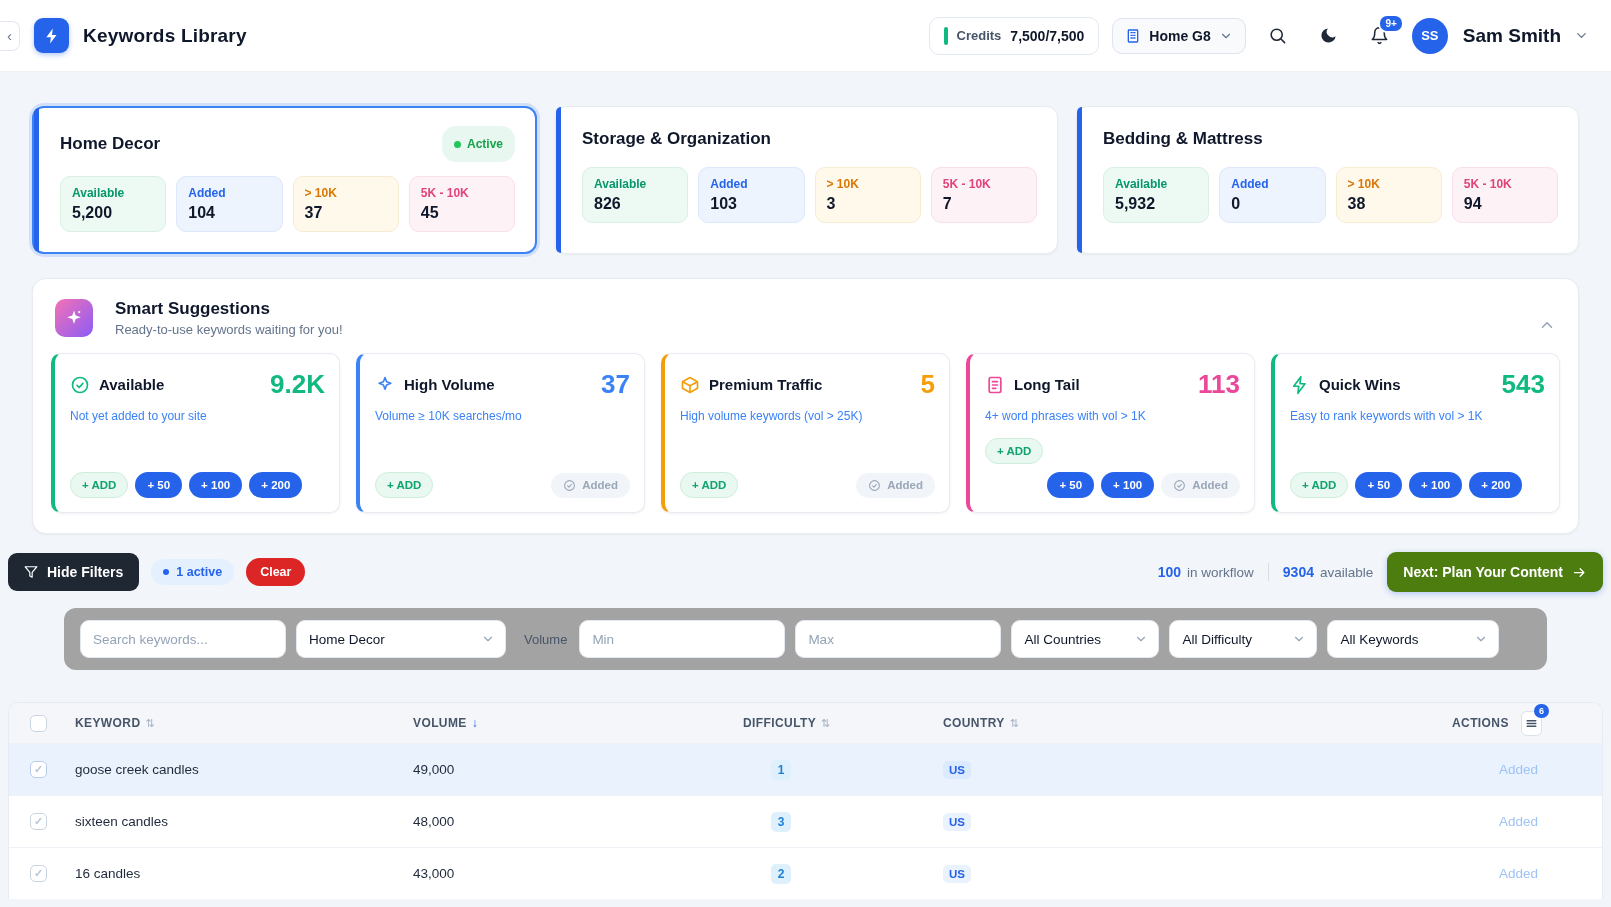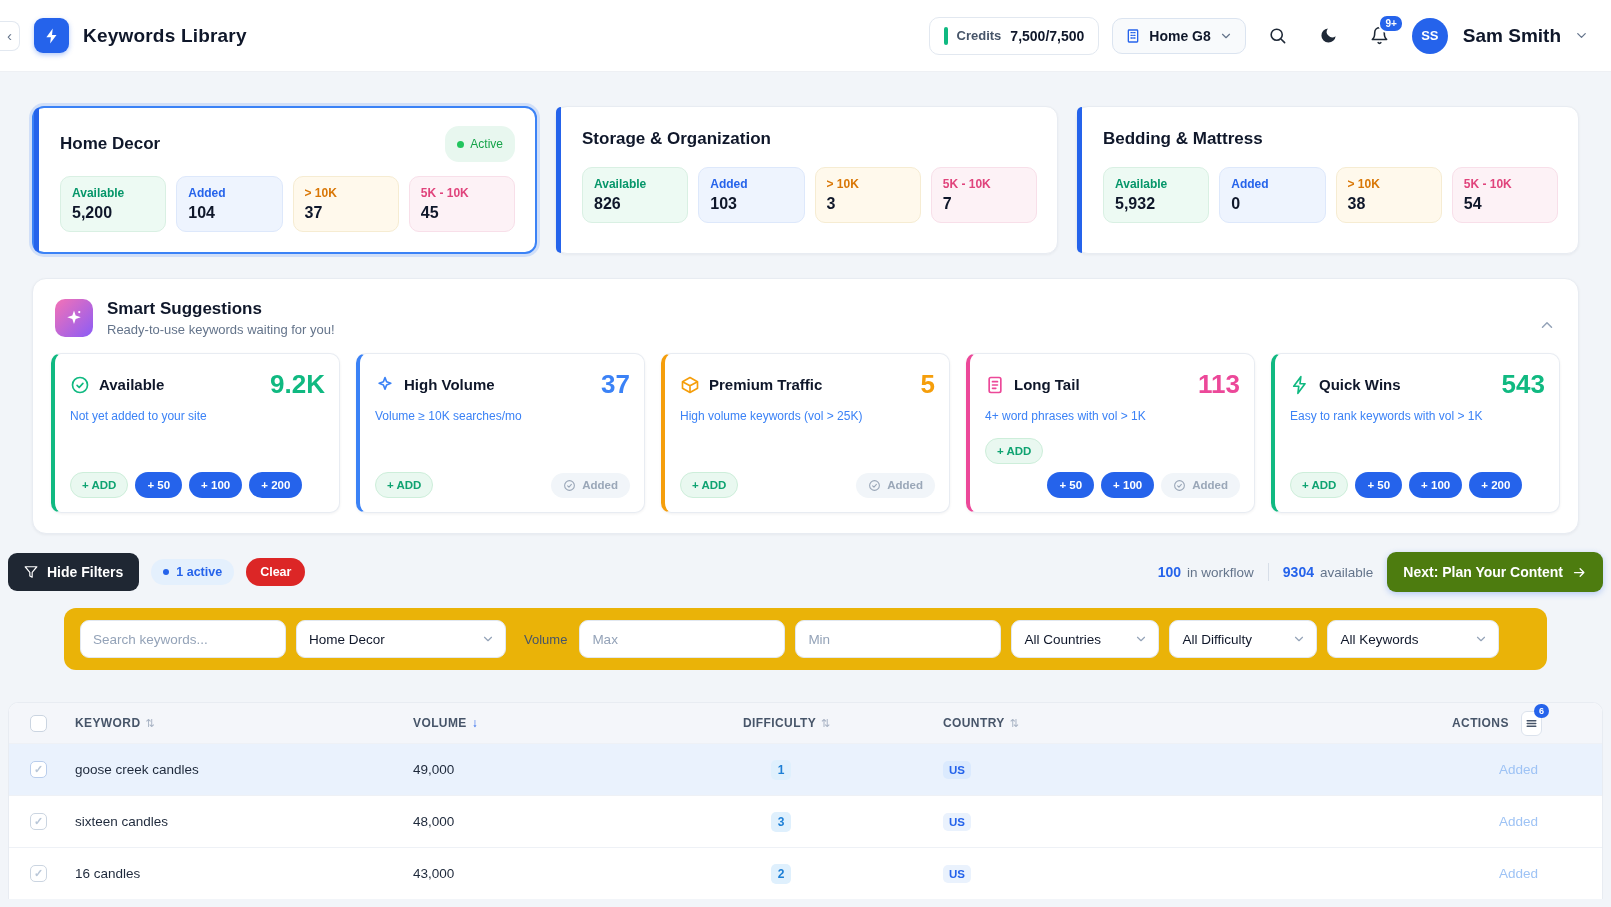--- a/index.html
+++ b/index.html
@@ -26,34 +26,34 @@
   .user-name { font-size:19px; font-weight:600; color:#0f172a; margin-left:2px; }
   .chev { color:#64748b; }
 
   
   .cat-row { display:flex; gap:18px; margin:34px 32px 24px; }
   .cat-card { position:relative; flex:1; background:#fff; border:1px solid #e8ecf2; border-radius:12px; padding:18px 20px 20px 26px; box-shadow:0 1px 3px rgba(15,23,42,.05); }
   .cat-card::before { content:""; position:absolute; left:0; top:0; bottom:0; width:5px; background:#2563eb; border-radius:11px 0 0 11px; }
   .cat-card.selected { border:2px solid #3b82f6; box-shadow:0 0 0 3px rgba(59,130,246,.18); }
   .cat-head { display:flex; align-items:center; justify-content:space-between; margin-bottom:14px; min-height:28px; }
   .cat-name { font-size:17px; font-weight:700; color:#0f172a; }
-  .active-badge { display:flex; align-items:center; gap:6px; background:#e8f7ef; color:#16a34a; font-size:12px; font-weight:400; border-radius:14px; padding:11px 12px; }
+  .active-badge { display:flex; align-items:center; gap:6px; background:#e8f7ef; color:#16a34a; font-size:12px; font-weight:700; border-radius:14px; padding:11px 12px; }
   .dot { width:7px; height:7px; border-radius:50%; background:#22c55e; }
   .stats { display:flex; gap:10px; }
   .stat { flex:1; border-radius:10px; padding:9px 11px; display:flex; flex-direction:column; gap:4px; border:1px solid transparent; }
   .stat-label { font-size:12px; font-weight:600; }
   .stat-value { font-size:16px; font-weight:700; color:#0f172a; }
   .stat.green { background:#edfaf3; border-color:#d9f0e3; } .stat.green .stat-label { color:#059669; }
   .stat.blue { background:#eef4fe; border-color:#dde8fb; } .stat.blue .stat-label { color:#2563eb; }
   .stat.orange { background:#fff9ec; border-color:#f6ecd2; } .stat.orange .stat-label { color:#d97706; }
   .stat.pink { background:#fdf2f6; border-color:#f8dfe9; } .stat.pink .stat-label { color:#e0447c; }
 
   
   .suggestions { background:#fff; border:1px solid #e8ecf2; border-radius:14px; margin:0 32px 18px; padding:18px 18px 20px; box-shadow:0 1px 3px rgba(15,23,42,.05); }
-  .sug-header { display:flex; align-items:flex-end; gap:14px; padding:2px 4px 16px; }
+  .sug-header { display:flex; align-items:flex-end; gap:22px; padding:2px 4px 16px; }
   .sug-header-icon { width:38px; height:38px; border-radius:10px; background:linear-gradient(135deg,#f472b6,#8b5cf6); display:flex; align-items:center; justify-content:center; }
   .sug-title-main { font-size:17px; font-weight:700; color:#0f172a; }
   .sug-subtitle { font-size:13px; color:#64748b; margin-top:3px; }
   .collapse-btn { margin-left:auto; background:none; border:none; color:#94a3b8; }
   .sug-cards { display:flex; gap:16px; }
   .sug-card { flex:1; background:#fff; border:1px solid #e8ecf2; border-left:4px solid #10b981; border-radius:10px; padding:15px 14px 14px 15px; box-shadow:0 1px 3px rgba(15,23,42,.06); min-height:160px; display:flex; flex-direction:column; }
   .sug-card.blue { border-left-color:#3b82f6; }
   .sug-card.orange { border-left-color:#f59e0b; }
   .sug-card.pink { border-left-color:#ec4899; }
   .sug-top { display:flex; align-items:center; gap:9px; }
@@ -78,21 +78,21 @@
   .active-pill .dot { background:#2563eb; width:6px; height:6px; }
   .clear-pill { background:#dc2626; color:#fff; border:none; border-radius:15px; padding:7px 14px; font-size:12.5px; font-weight:700; }
   .toolbar-right { margin-left:auto; display:flex; align-items:center; gap:14px; }
   .count-group { display:flex; align-items:center; gap:6px; }
   .count-num { color:#2563eb; font-weight:700; font-size:14px; }
   .count-label { color:#64748b; font-size:13.5px; }
   .v-divider { width:1px; height:18px; background:#d7dee8; }
   .next-btn { display:flex; align-items:center; gap:9px; background:#4d7c0f; color:#fff; border:none; border-radius:9px; padding:12px 16px; font-size:14px; font-weight:700; box-shadow:0 2px 6px rgba(37,99,235,.3); }
 
   
-  .filters-bar { background:#eab308; border-radius:12px; margin:0 64px 32px; padding:12px 16px; display:flex; align-items:center; gap:10px; }
+  .filters-bar { background:#a3a3a3; border-radius:12px; margin:0 64px 32px; padding:12px 16px; display:flex; align-items:center; gap:10px; }
   .f-input { background:#fff; border:1px solid #e2e8f0; border-radius:9px; height:38px; font-size:13.5px; color:#0f172a; font-family:"Liberation Sans",sans-serif; padding:0 12px; }
   .f-input::placeholder { color:#94a3b8; }
   .search-input { width:206px; }
   .select-btn { background:#fff; border:1px solid #e2e8f0; border-radius:9px; height:38px; font-size:13.5px; color:#0f172a; display:flex; align-items:center; justify-content:space-between; gap:8px; padding:0 10px 0 12px; font-weight:500; }
   .cat-select { width:210px; }
   .volume-label { font-size:13px; color:#475569; font-weight:500; margin:0 2px 0 8px; }
   .minmax { width:206px; }
   .country-select { width:148px; }
   .difficulty-select { width:148px; }
   .keywords-select { width:172px; }
@@ -253,21 +253,21 @@
       <div class="stat blue" data-interactable="false">
         <span class="stat-label">Added</span>
         <span class="stat-value">0</span>
       </div>
       <div class="stat orange" data-interactable="false">
         <span class="stat-label">&gt; 10K</span>
         <span class="stat-value">38</span>
       </div>
       <div class="stat pink" data-interactable="false">
         <span class="stat-label">5K - 10K</span>
-        <span class="stat-value">54</span>
+        <span class="stat-value">94</span>
       </div>
     </div>
   </div>
 </div>
 
 <section class="suggestions" data-interactable="false">
   <div class="sug-header">
     <div class="sug-header-icon" data-interactable="false">
       <svg width="18" height="18" viewBox="0 0 24 24" fill="#fff">
           <path d="M12 2l2.2 6.6L21 11l-6.8 2.4L12 20l-2.2-6.6L3 11l6.8-2.4z"></path>
@@ -452,22 +452,22 @@
   <input class="f-input search-input" data-interactable="true" placeholder="Search keywords..." style="">
   <button class="select-btn cat-select" data-interactable="true">
     <span>Home Decor</span>
     <span class="ic select-chevron" data-interactable="false">
       <svg width="14" height="14" viewBox="0 0 24 24" fill="none" stroke="currentColor" stroke-width="2" stroke-linecap="round" stroke-linejoin="round">
           <path d="M6 9l6 6 6-6"></path>
         </svg>
     </span>
   </button>
   <span class="volume-label" data-interactable="false">Volume</span>
+  <input class="f-input minmax" data-interactable="true" placeholder="Min" style="">
   <input class="f-input minmax" data-interactable="true" placeholder="Max" style="">
-  <input class="f-input minmax" data-interactable="true" placeholder="Min" style="">
   <button class="select-btn country-select" data-interactable="true">
     <span>All Countries</span>
     <span class="ic select-chevron" data-interactable="false">
       <svg width="14" height="14" viewBox="0 0 24 24" fill="none" stroke="currentColor" stroke-width="2" stroke-linecap="round" stroke-linejoin="round">
           <path d="M6 9l6 6 6-6"></path>
         </svg>
     </span>
   </button>
   <button class="select-btn difficulty-select" data-interactable="true">
     <span>All Difficulty</span>

